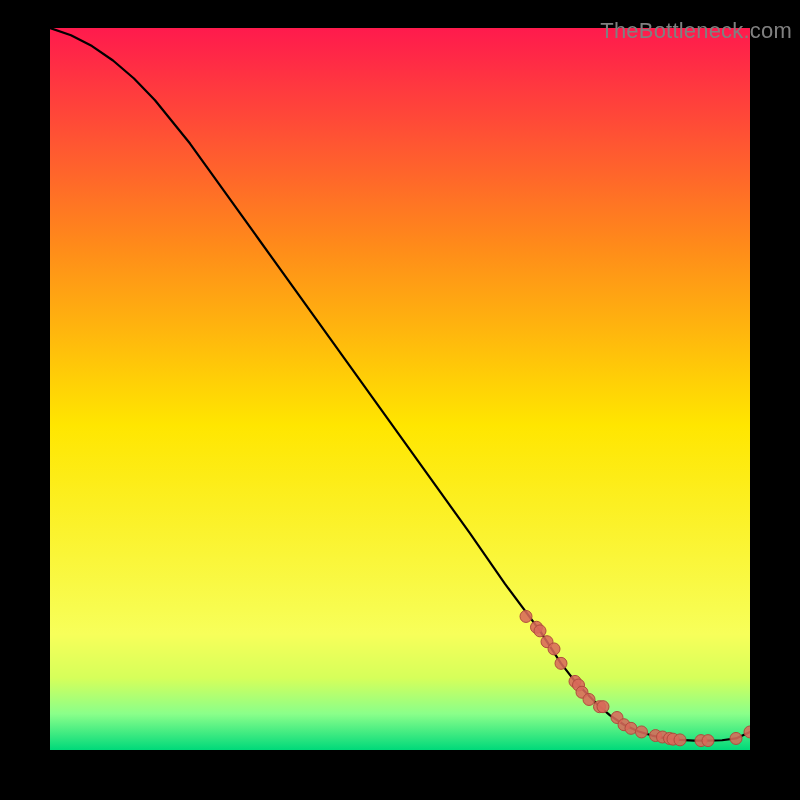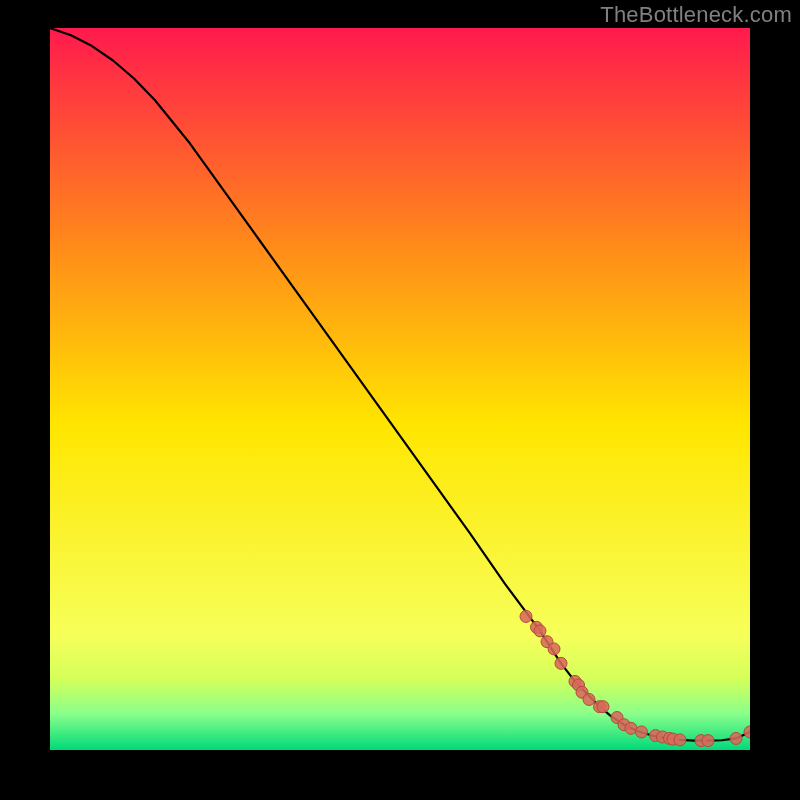--- a/index.html
+++ b/index.html
@@ -12,21 +12,21 @@
     overflow: hidden;
   }
   .frame {
     position: relative;
     width: 800px;
     height: 800px;
     background: #000;
   }
   .watermark {
     position: absolute;
-    top: 2px;
+    top: 18px;
     right: 8px;
     color: #808080;
     font-size: 22px;
     font-weight: 500;
     letter-spacing: 0.2px;
     z-index: 10;
   }
   .plot-wrap {
     position: absolute;
     left: 50px;

